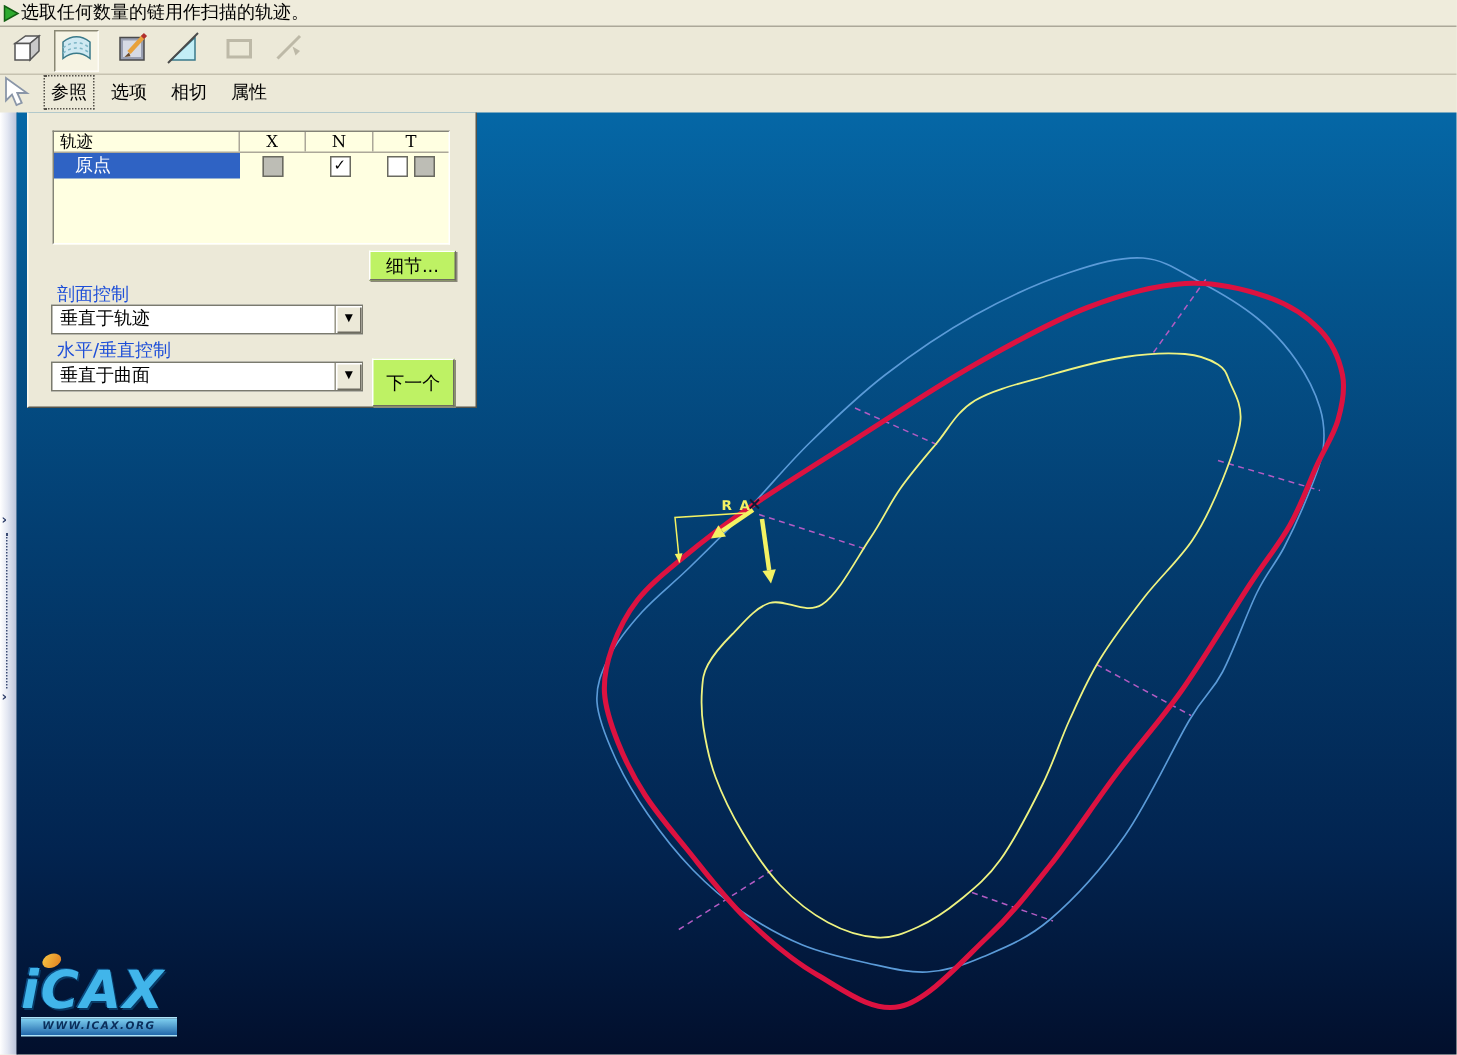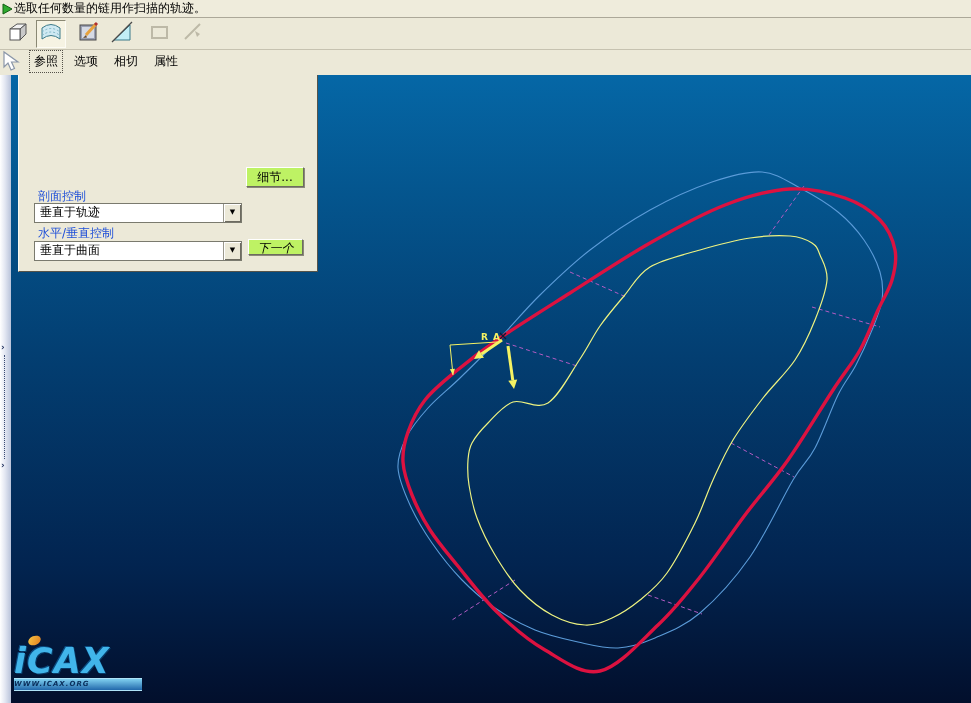--- a/index.html
+++ b/index.html
@@ -39,21 +39,21 @@
   .viewport{position:absolute;left:11px;top:75px;width:960px;height:628px;
     background:linear-gradient(180deg,#0567a6 0%,#04568f 18%,#033e71 45%,#022450 78%,#020f2c 100%);}
   .viewport svg{position:absolute;left:0;top:0;}
 
   
   .logo{position:absolute;left:3px;top:566px;width:120px;}
   .logo-word{font-style:italic;font-weight:bold;font-size:35px;line-height:40px;letter-spacing:1px;
     color:#41b5ea;text-shadow:1px 1px 0 #083a66,-1px -1px 0 #0a4a80;}
   .logo-dot{position:absolute;left:14px;top:-5px;width:13px;height:9px;border-radius:50%;
     background:linear-gradient(135deg,#f8c845,#e07c1e);transform:rotate(-22deg);}
-  .logo-bar{margin-top:-3px;width:128px;height:11px;line-height:11px;
+  .logo-bar{margin-top:-3px;width:104px;height:11px;line-height:11px;text-align:center;
     background:linear-gradient(180deg,#7fd0f0,#2268ab);border-top:1px solid #aee3f8;border-bottom:1px solid #aee3f8;
     color:#0a2f5c;font-size:7px;font-weight:bold;letter-spacing:1px;font-style:italic;}
 
   
   .panel{position:absolute;left:18px;top:75px;width:298px;height:196px;background:#ece9d8;
     border-right:1px solid #56544a;border-bottom:1px solid #56544a;border-left:1px solid #fbf9f0;}
   .trktable{position:absolute;left:16px;top:12px;width:263px;height:74px;background:#ffffe1;
     border:1px solid;border-color:#848478 #ffffff #ffffff #848478;}
   .thead{display:grid;grid-template-columns:124px 44px 45px 1fr;height:13px;border-bottom:1px solid #aca899;}
   .th{font-size:11px;line-height:13px;border-right:1px solid #aca899;overflow:hidden;}
@@ -66,21 +66,21 @@
   .td.c1.sel{background:#2f63c4;color:#fff;cursor:default;}
   .cb{width:12px;height:12px;border:1px solid #6a6a60;background:#fff;display:inline-block;
     font-size:10px;line-height:11px;text-align:center;color:#000;}
   .cb.gray{background:#bdbdb5;}
   .cb.checked::after{content:"✓";font-weight:bold;}
 
   .btn{position:absolute;background:#bef264;border:1px solid;border-color:#ffffff #6d6b60 #6d6b60 #ffffff;
     box-shadow:1px 1px 0 #8a887a;font-size:12px;color:#000;text-align:center;padding:0;cursor:pointer;
     font-family:inherit;}
   .btn.details{left:227px;top:92px;width:58px;height:20px;}
-  .btn.next{left:229px;top:164px;width:55px;height:16px;font-style:italic;}
+  .btn.next{left:229px;top:164px;width:55px;height:32px;}
 
   .lbl{position:absolute;left:19px;font-size:12px;color:#1d4ed8;}
   .lbl.l1{top:113px;}
   .lbl.l2{top:150px;}
   .combo{position:absolute;left:15px;width:206px;height:18px;display:flex;
     border:1px solid #7a7a6e;background:#fff;}
   .combo.cb1{top:128px;}
   .combo.cb2{top:166px;}
   .combo-text{flex:1;font-size:12px;line-height:16px;padding-left:5px;overflow:hidden;white-space:nowrap;}
   .combo-btn{width:17px;background:#ece9d8;border-left:1px solid #9a988c;
@@ -197,20 +197,41 @@
         <text x="493" y="340" fill="#f4f263" font-size="9" font-weight="bold" font-family="DejaVu Sans, sans-serif">A</text>
       </svg>
     <div class="logo">
       <span class="logo-dot"></span>
       <div class="logo-word">iCAX</div>
       <div class="logo-bar">WWW.ICAX.ORG</div>
     </div>
   </div>
 
   <div class="panel">
+    <div class="trktable">
+      <div class="thead">
+        <div class="th c1">轨迹</div>
+        <div class="th c2">X</div>
+        <div class="th c3">N</div>
+        <div class="th c4">T</div>
+      </div>
+      <div class="trow">
+        <div class="td c1 sel">原点</div>
+        <div class="td c2">
+            <span class="cb gray"></span>
+          </div>
+        <div class="td c3">
+            <span class="cb checked"></span>
+          </div>
+        <div class="td c4">
+          <span class="cb"></span>
+          <span class="cb gray"></span>
+        </div>
+      </div>
+    </div>
     <button class="btn details">细节...</button>
     <div class="lbl l1">剖面控制</div>
     <div class="combo cb1">
       <span class="combo-text">垂直于轨迹</span>
       <span class="combo-btn">▼</span>
     </div>
     <div class="lbl l2">水平/垂直控制</div>
     <div class="combo cb2">
       <span class="combo-text">垂直于曲面</span>
       <span class="combo-btn">▼</span>

